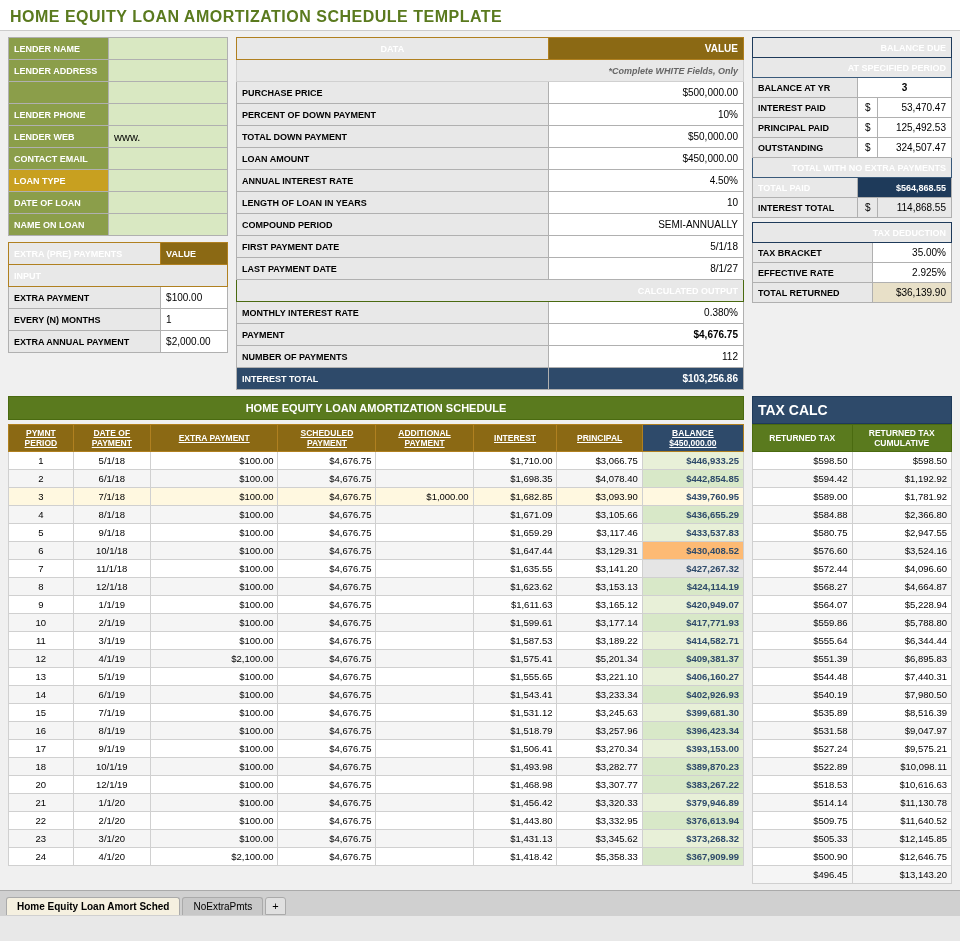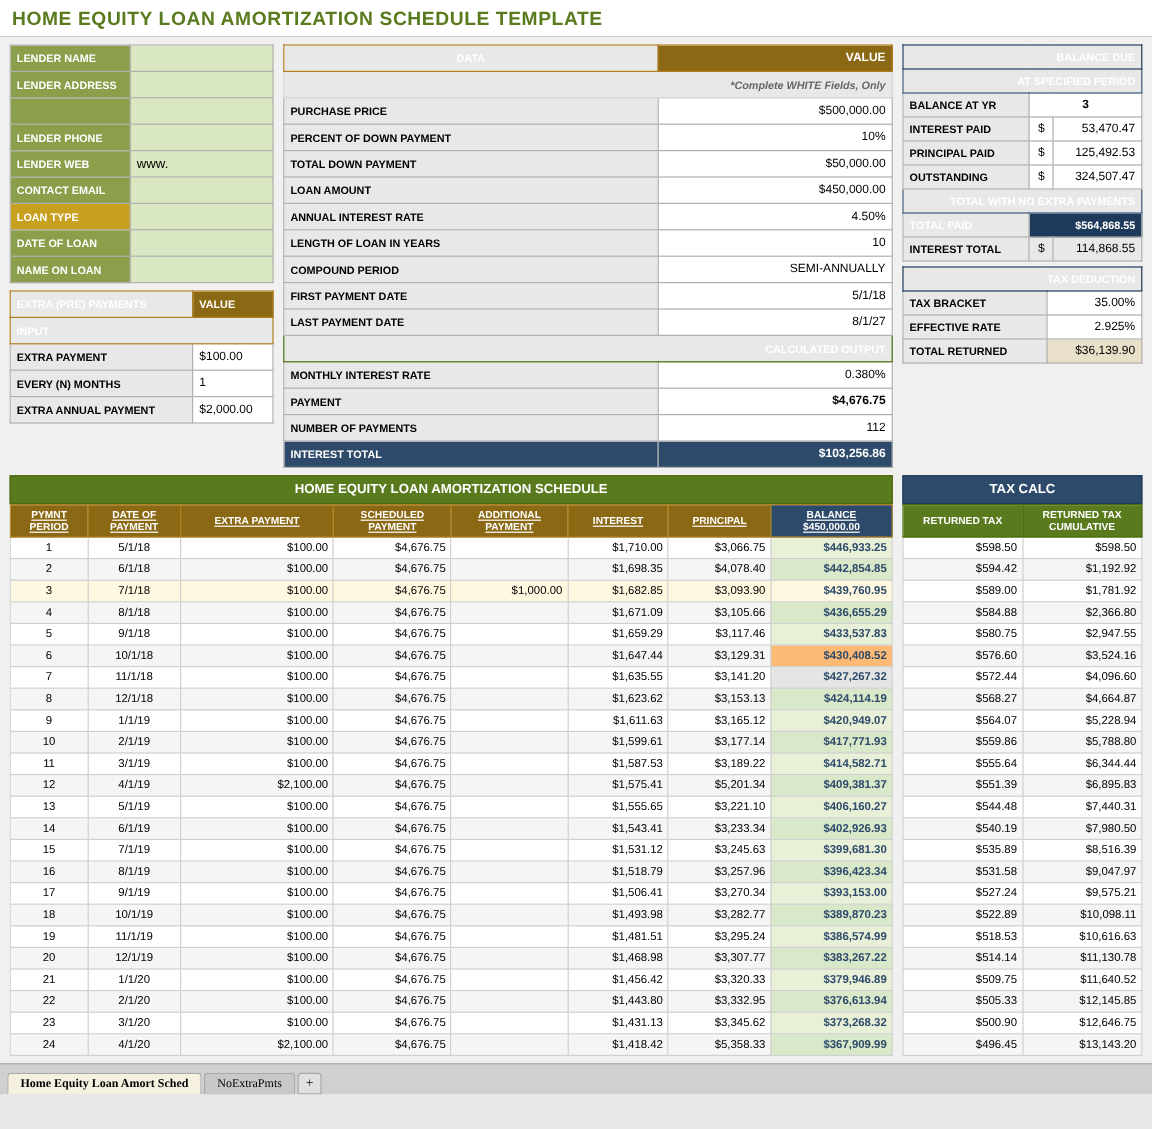--- a/index.html
+++ b/index.html
@@ -271,23 +271,22 @@
       font-weight: bold;
       text-align: center;
       padding: 5px;
       font-size: 11px;
       border: 1px solid #4a6a10;
     }
     .tax-calc-bar {
       background: #2e4a6a;
       color: #fff;
       font-weight: bold;
-      text-align: center;
       padding: 5px;
-      font-size: 11px;
+      font-size: 14px;
       border: 1px solid #1e3a5a;
     }
     
     
     .schedule-wrapper {
       display: flex;
       gap: 8px;
     }
     
     .schedule-table-container {
@@ -365,25 +364,24 @@
       background: #f5f5f5;
     }
     .tax-calc-table tr:nth-child(odd) td {
       background: #fff;
     }
     
     
     .tab-bar {
       background: #d0d0d0;
       display: flex;
-      align-items: flex-end;
+      align-items: center;
       padding: 4px 6px 0 6px;
       border-top: 1px solid #aaa;
       height: 26px;
-      font-family: Liberation Serif, serif;
     }
     .tab {
       padding: 3px 10px;
       font-size: 10px;
       border: 1px solid #aaa;
       border-bottom: none;
       cursor: pointer;
       margin-right: 2px;
       border-radius: 3px 3px 0 0;
       background: #c8c8c8;
@@ -817,30 +815,20 @@
                   <td>18</td>
                   <td>10/1/19</td>
                   <td>$100.00</td>
                   <td>$4,676.75</td>
                   <td></td>
                   <td>$1,493.98</td>
                   <td>$3,282.77</td>
                   <td style="background: rgb(216, 232, 200); color: rgb(46, 74, 106); font-weight: bold;">$389,870.23</td>
                 </tr>
                 <tr>
-                  <td>19</td>
-                  <td>11/1/19</td>
-                  <td>$100.00</td>
-                  <td>$4,676.75</td>
-                  <td></td>
-                  <td>$1,481.51</td>
-                  <td>$3,295.24</td>
-                  <td style="background: rgb(232, 240, 216); color: rgb(46, 74, 106); font-weight: bold;">$386,574.99</td>
-                </tr>
-                <tr>
                   <td>20</td>
                   <td>12/1/19</td>
                   <td>$100.00</td>
                   <td>$4,676.75</td>
                   <td></td>
                   <td>$1,468.98</td>
                   <td>$3,307.77</td>
                   <td style="background: rgb(216, 232, 200); color: rgb(46, 74, 106); font-weight: bold;">$383,267.22</td>
                 </tr>
                 <tr>

